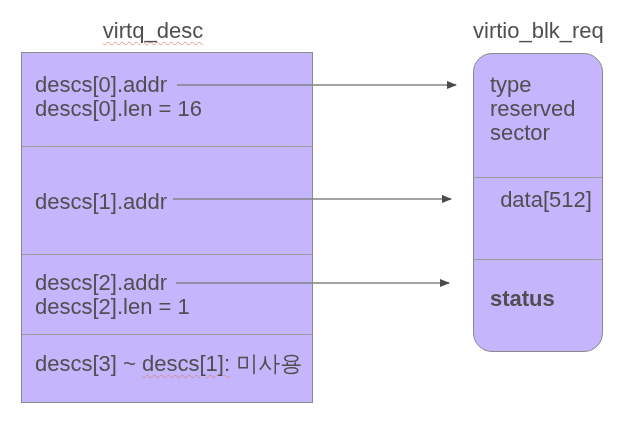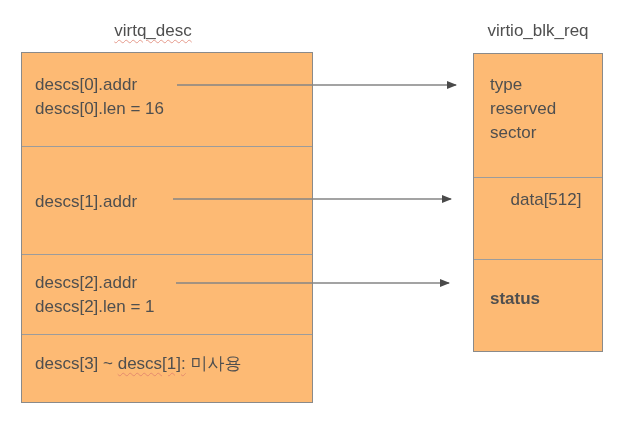--- a/index.html
+++ b/index.html
@@ -1,32 +1,32 @@
 <!DOCTYPE html>
 <html><head>
 <meta charset="utf-8">
 <style>
   html,body { margin:0; padding:0; background:#ffffff; }
   .canvas {
     position:relative; width:640px; height:431px; background:#ffffff;
-    font-family:"Liberation Sans", sans-serif; font-size:17px; color:#4f4f4f;
+    font-family:"Liberation Sans", sans-serif; font-size:22px; color:#4f4f4f;
     overflow:hidden;
   }
   .title {
     position:absolute; top:21px; text-align:center; line-height:20px;
     white-space:nowrap;
   }
   .title-left  { left:0px;   width:306px; }
   .title-right { left:473px; width:130px; }
   .box {
-    position:absolute; background:#fdba74; border:1.5px solid #8a8a8a;
+    position:absolute; background:#c4b5fd; border:1.5px solid #8a8a8a;
     box-sizing:border-box;
   }
   .lbox { left:21px;  top:52px; width:292px; height:351px; }
-  .rbox { left:473px; top:53px; width:130px; height:299px; }
+  .rbox { left:473px; top:53px; width:130px; height:299px;border-radius:19px; }
   .row, .sec { box-sizing:border-box; line-height:24px; overflow:hidden; }
   .row { padding-left:13px; }
   .sec { padding-left:16px; }
   .row + .row, .sec + .sec { border-top:1.4px solid #9c9c9c; }
   .r1 { height:93px;  padding-top:20px; }
   .r2 { height:108px; padding-top:43px; }
   .r3 { height:80px;  padding-top:16px; }
   .r4 { height:70px;  padding-top:17px; white-space:nowrap; }
   .s1 { height:123px; padding-top:19px; }
   .s2 { height:82px;  padding-top:10px;text-align:center; }

